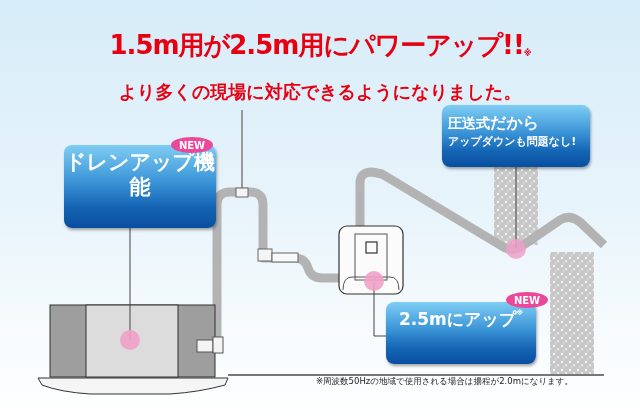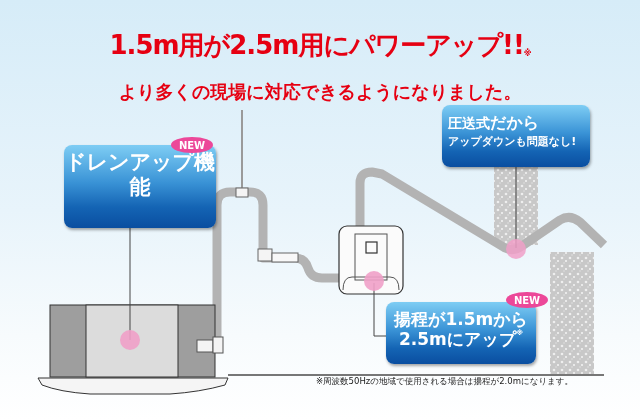--- a/index.html
+++ b/index.html
@@ -87,18 +87,17 @@
   <div>ドレンアップ機能</div>
 </div>
 <div class="new n1">NEW</div>
 
 <div class="callout c2">
   <div><span class="big">圧送式</span><span class="small">だから</span></div>
   <div class="line2">アップダウンも問題なし!</div>
 </div>
 
 <div class="callout c3">
-  <div>揚程が1.5mから</div>
   <div><span>2.5mにアップ</span><span class="sup">※</span></div>
 </div>
 <div class="new n2">NEW</div>
 
 <div class="note">※周波数50Hzの地域で使用される場合は揚程が2.0mになります。</div>
 
 </body></html>

